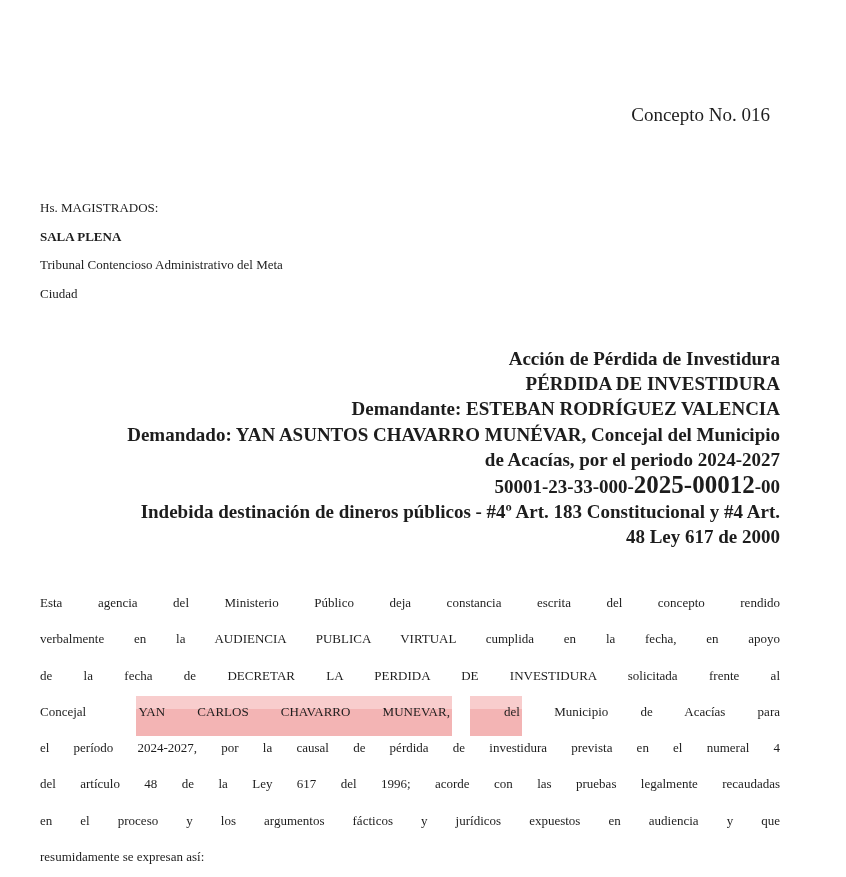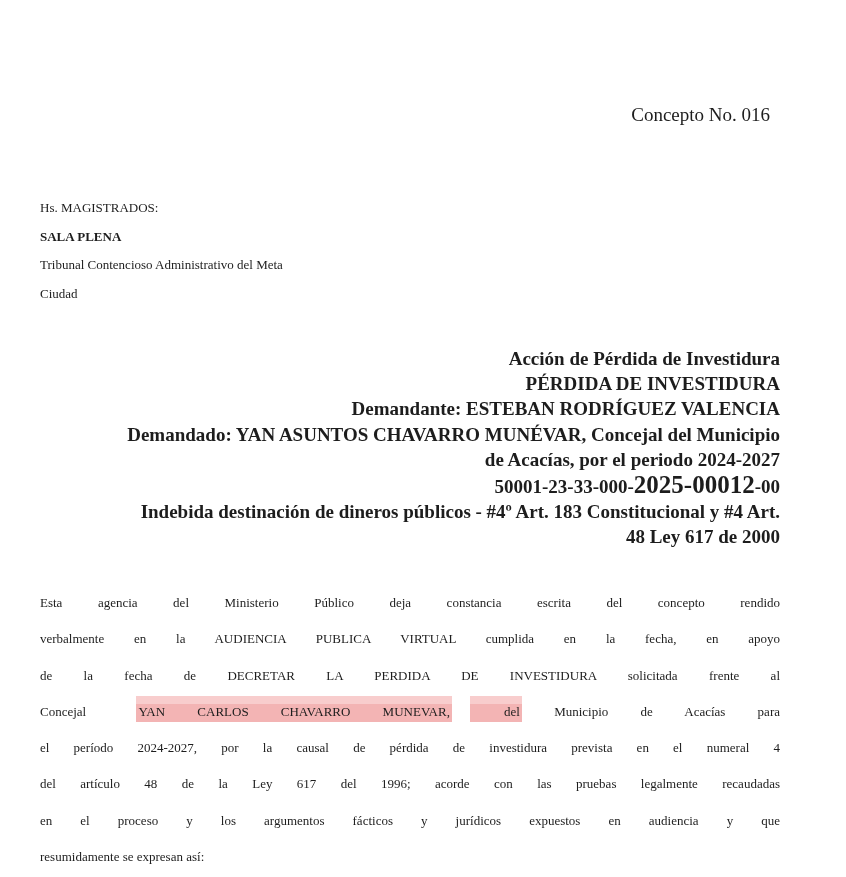--- a/index.html
+++ b/index.html
@@ -31,21 +31,21 @@
   .case-line{white-space:nowrap;}
   .rad-big{font-size:25px;line-height:25.2px;}
   .body-text{position:absolute;left:40px;right:66px;top:585px;font-size:13px;}
   .body-line{
     height:36.3px;line-height:36.3px;
     text-align:justify;text-align-last:justify;text-justify:inter-word;
   }
   .body-line.last{text-align-last:left;}
   .hl{
     background:linear-gradient(to bottom,#f8cdcd 0%,#f8cdcd 32%,#f3b4b4 32%,#f3b4b4 100%);
-    padding:8px 2px 3px 2px;
+    padding:8px 2px 17px 2px;
     margin-left:18px;
   }
 </style>
 </head>
 <body>
 
 <div class="page">
 
 
 

